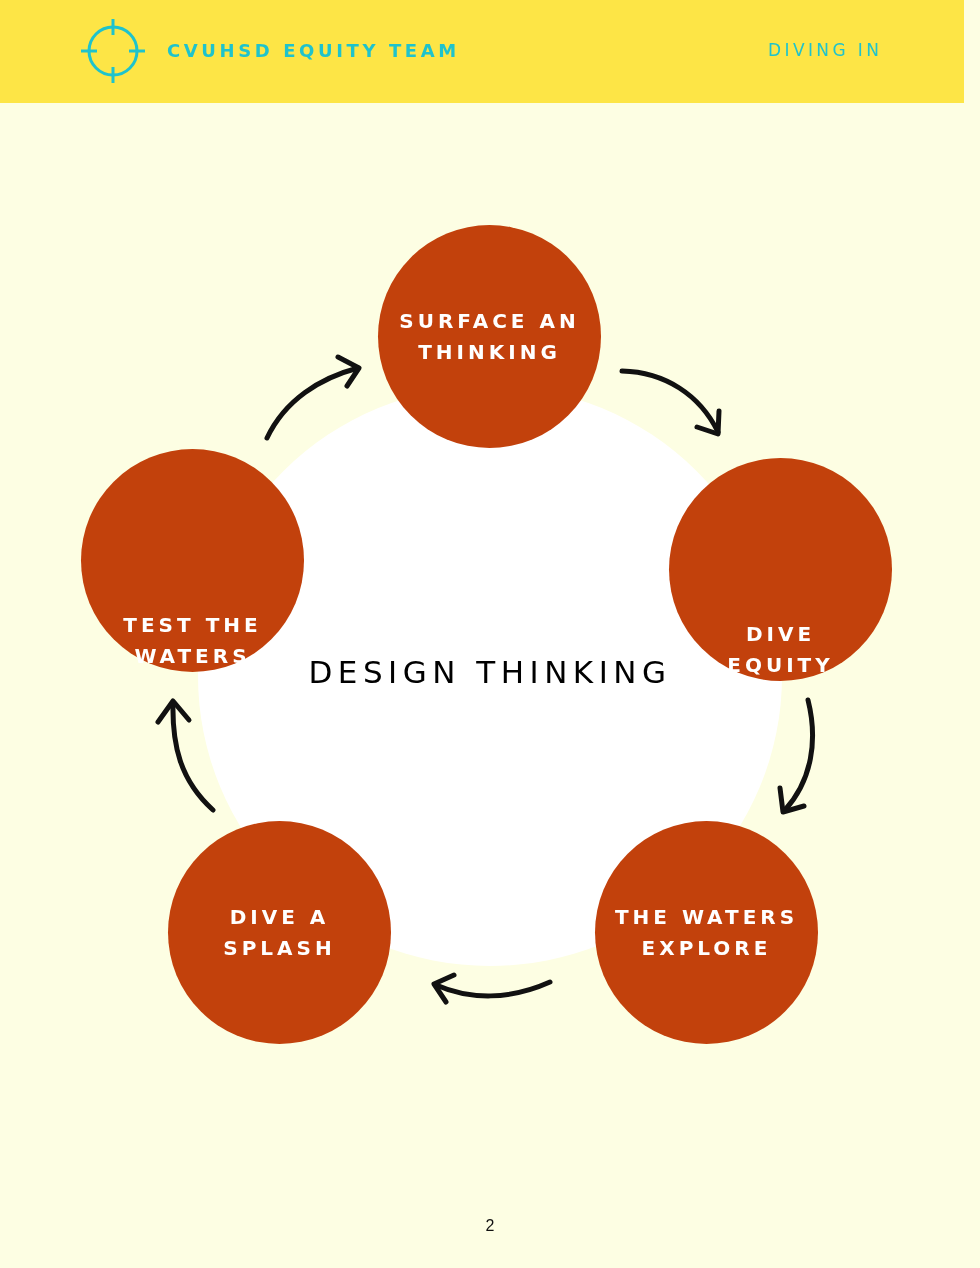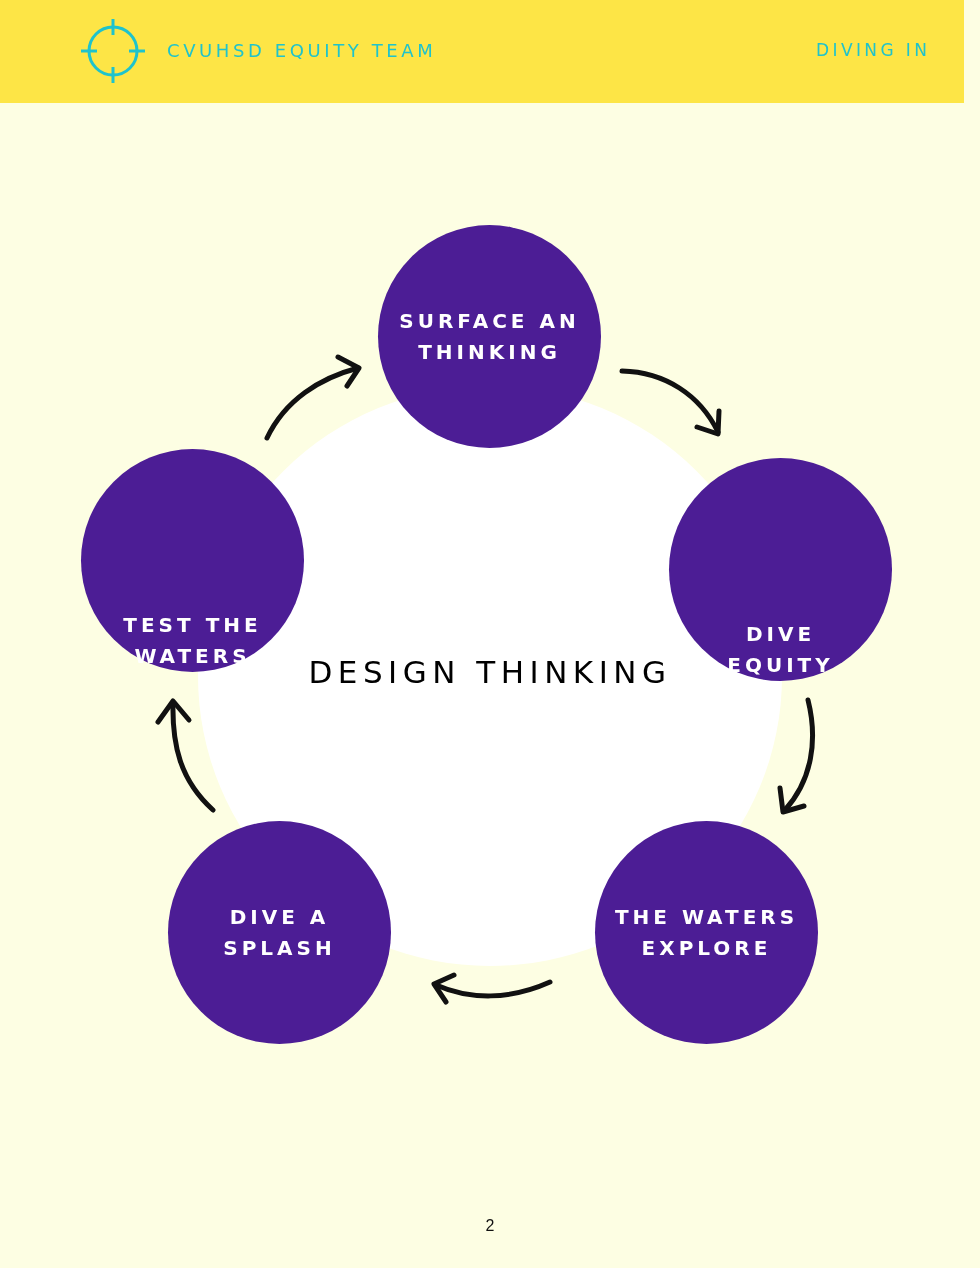--- a/index.html
+++ b/index.html
@@ -12,44 +12,43 @@
     .header {
       position: absolute; left: 0; top: 0;
       width: 964px; height: 103px;
       background: #fde546;
     }
     .logo { position: absolute; left: 80px; top: 18px; width: 66px; height: 66px; }
     .team-name {
       position: absolute; left: 167px; top: 40px;
       font-family: "DejaVu Sans", sans-serif;
       font-size: 18px; letter-spacing: 3.6px;
-      color: #1fc3cc; font-weight: normal;
+      color: #1fc3cc; font-weight: bold;
     }
     .section-name {
       position: absolute; left: 768px; top: 40px;
       font-family: "DejaVu Sans", sans-serif;
       font-size: 17px; letter-spacing: 3.4px;
       color: #1fc3cc;
-      margin-left: 48px;
     }
     .center-bg {
       position: absolute; left: 198px; top: 386px;
       width: 584px; height: 580px; border-radius: 50%;
       background: #ffffff;
     }
     .center-title {
       position: absolute; left: 240px; top: 650px; width: 500px;
       text-align: center;
       font-family: "DejaVu Sans", sans-serif;
       font-weight: normal; font-size: 31px; line-height: 45px;
       letter-spacing: 5.5px; color: #000000;
     }
     .stage {
       position: absolute; width: 223px; height: 223px; border-radius: 50%;
-      background: #4c1d95;
+      background: #c2410c;
       display: flex; align-items: center; justify-content: center;
       text-align: center; color: #ffffff;
       font-family: "DejaVu Sans", sans-serif;
       font-weight: bold; font-size: 20px; line-height: 31px; letter-spacing: 4px;
     }
     .stage span { display: block; }
     .arrows { position: absolute; left: 0; top: 0; width: 980px; height: 1268px; pointer-events: none; }
     .page-num {
       position: absolute; left: 470px; top: 1217px; width: 40px;
       text-align: center; font-size: 16px; color: #111111;

